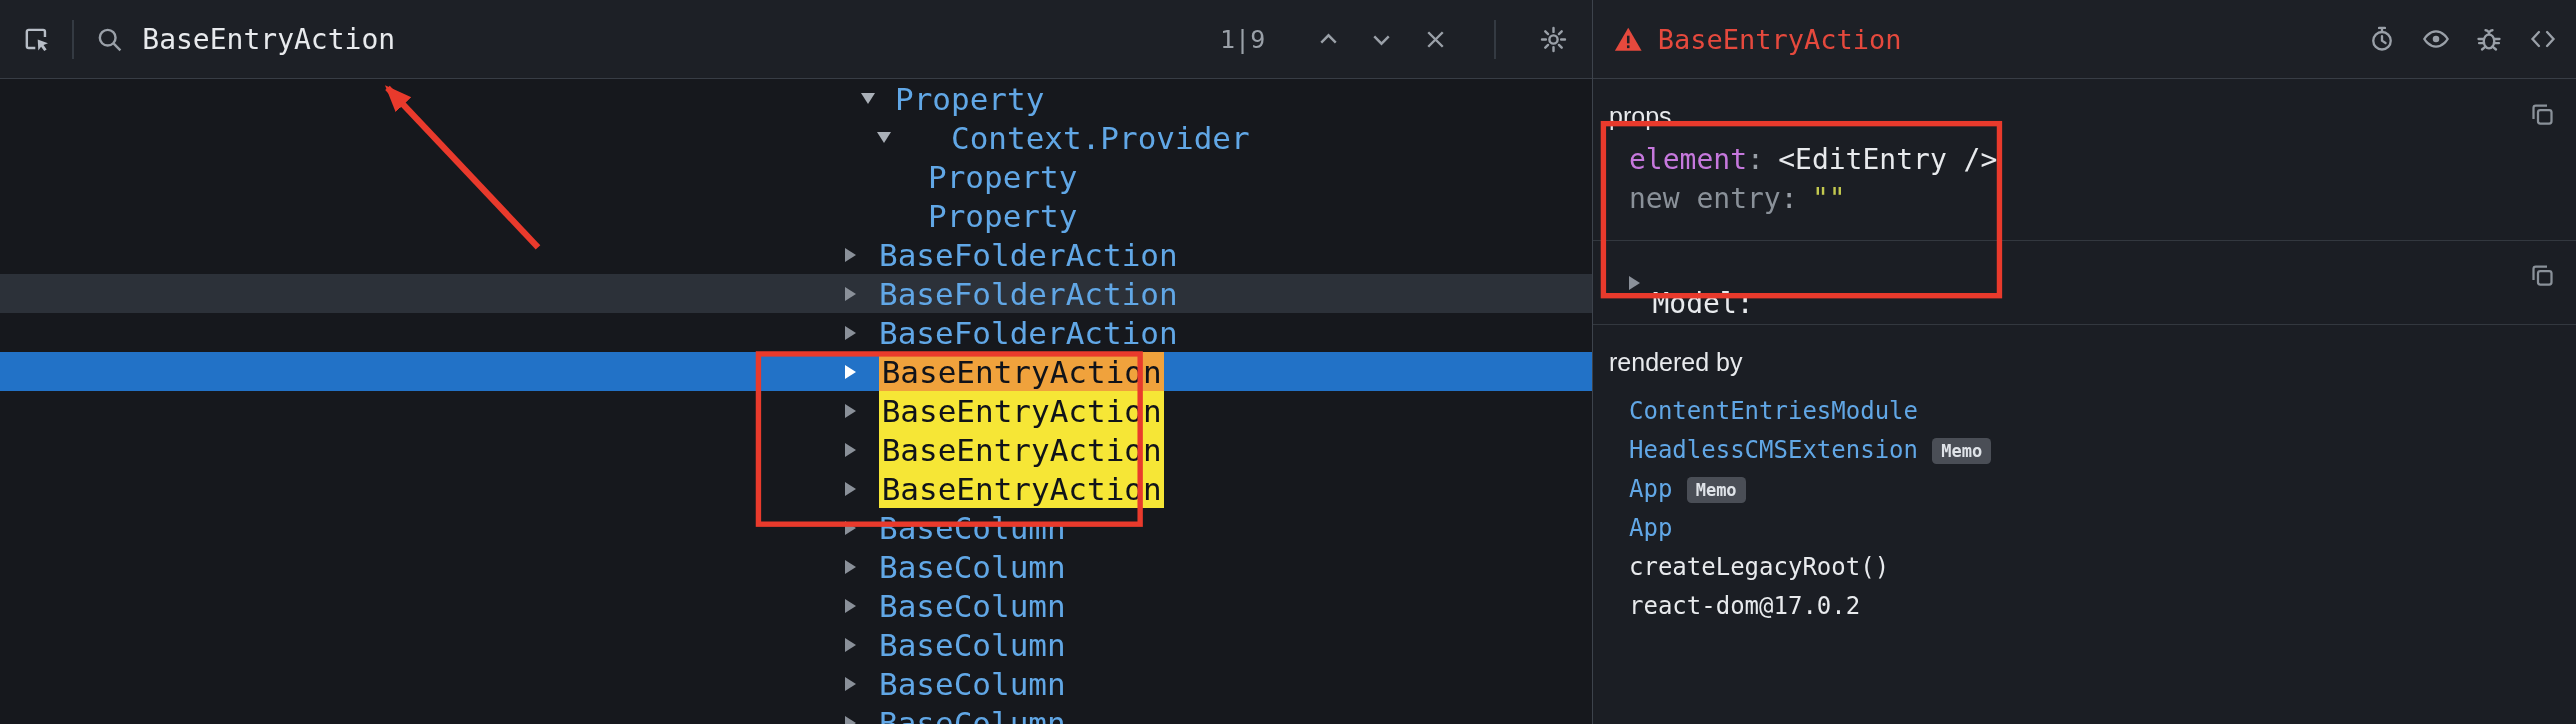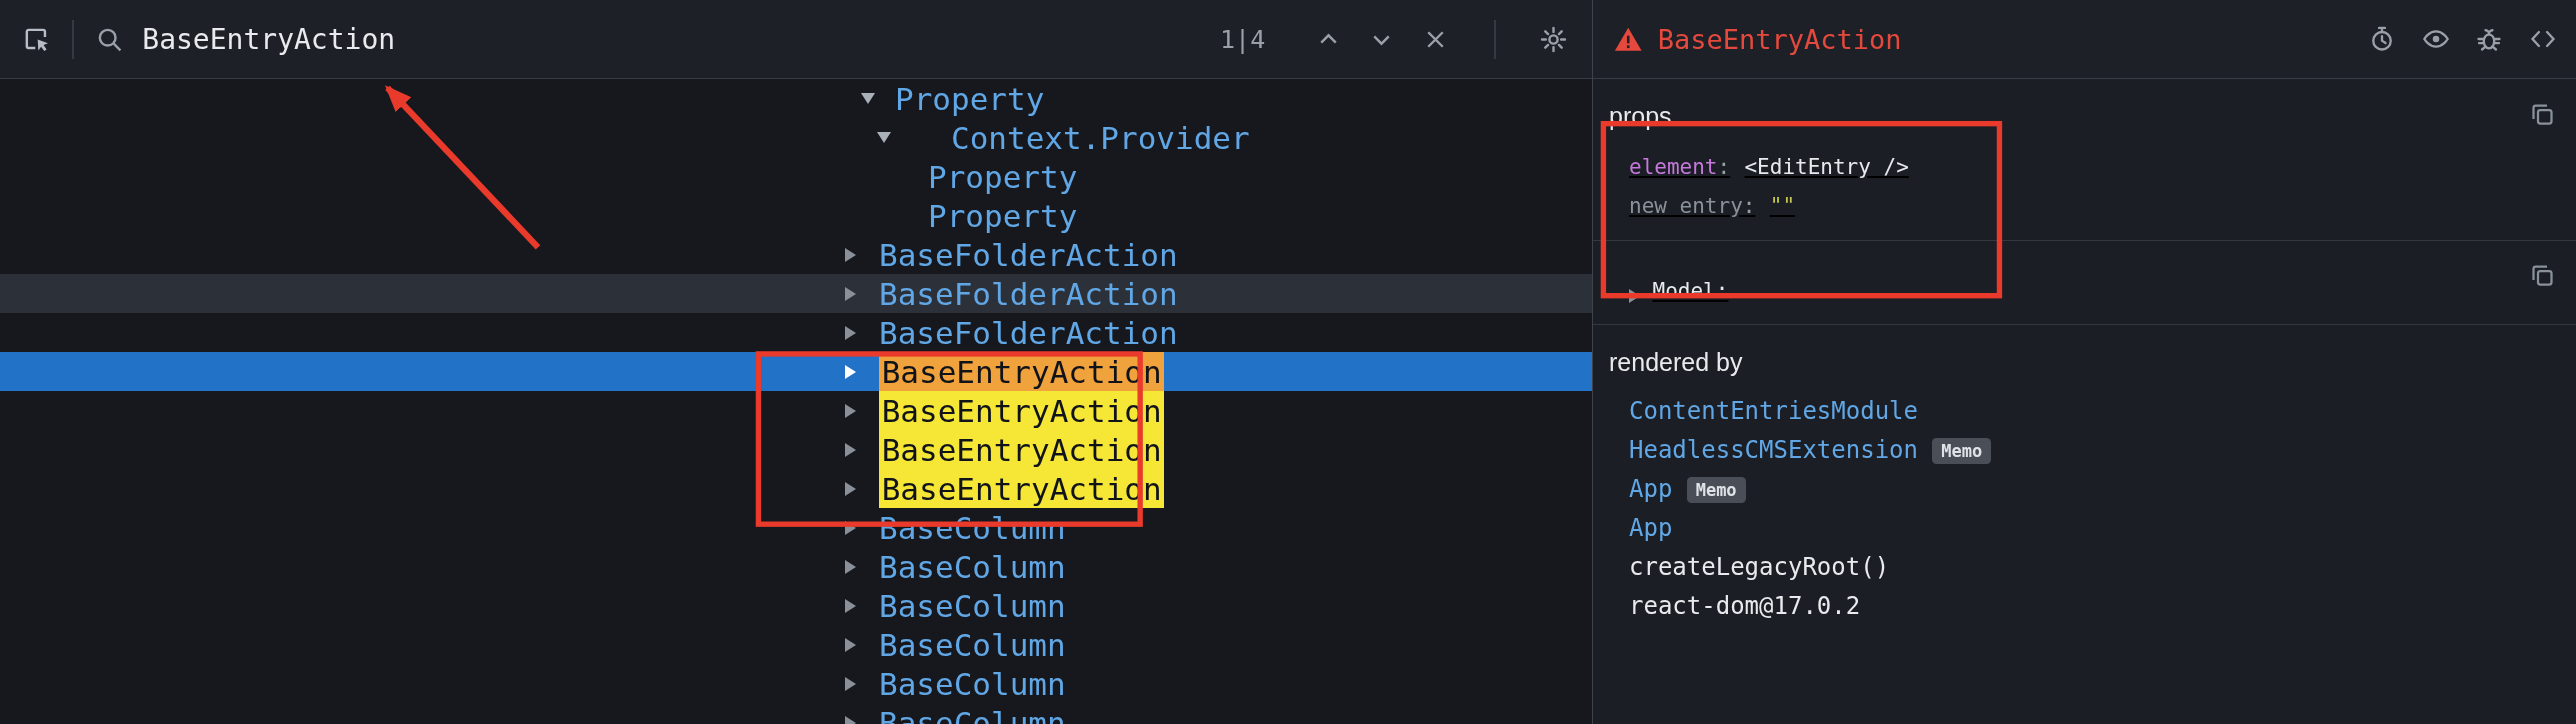--- a/index.html
+++ b/index.html
@@ -76,21 +76,21 @@
   .rp-icons { margin-left:auto; display:flex; align-items:center; gap:23px; color:#9aa0a8; }
   .rp-icons .tb-icon svg { width:28px; height:28px; }
 
   .rp-body { flex:1 1 auto; overflow:hidden; }
   .rsec { position:relative; padding:23px 18px 21.5px 16px; border-bottom:1.8px solid #33383f; }
   .rsec:last-child { border-bottom:none; }
   .rsec-title { font-family:"Liberation Sans", sans-serif; font-size:25px; color:#e8eaed; margin-bottom:9px; }
   .copy-btn { position:absolute; top:21.5px; right:20px; width:27px; height:27px; color:#8a9199; cursor:pointer; }
   .copy-btn svg { width:27px; height:27px; }
 
-  .prow { display:flex; align-items:flex-end; height:39px; padding-left:20px; font-size:21px; cursor:pointer;text-decoration:underline; }
+  .prow { display:flex; align-items:center; height:39px; padding-left:20px; font-size:28px; cursor:pointer; }
   .pkey::after { content:":"; color:#9aa0a8; margin-right:14.3px; }
   .k-purple { color:#c678dd; }
   .k-gray { color:#8a9199; }
   .k-white { color:#e8eaed;margin-top:40px; }
   .v-white { color:#e8eaed; white-space:pre; }
   .v-yellow { color:#c3c94f; white-space:pre; }
   .hook-arrow { margin-right:12.5px; }
 
   .rb-row { display:flex; align-items:flex-end; height:39px; padding-left:20px; font-size:24px; cursor:pointer; }
   .rb-link { color:#61a7e6; }
@@ -123,21 +123,21 @@
       <div class="search-wrap">
         <span class="tb-icon">
           <svg viewBox="0 0 24 24" fill="none" stroke="currentColor" stroke-width="2">
             <circle cx="10.5" cy="10.5" r="6.5"></circle>
               <path d="M15.5 15.5L21 21"></path>
           </svg>
         </span>
         <input class="search-input" type="text" spellcheck="false" value="BaseEntryAction" style="">
       </div>
       <div class="tb-right">
-        <span class="result-count">1|4</span>
+        <span class="result-count">1|9</span>
         <span class="tb-icon">
           <svg viewBox="0 0 24 24" fill="none" stroke="currentColor" stroke-width="2">
               <path d="M6 14.5l6-6 6 6"></path>
             </svg>
         </span>
         <span class="tb-icon">
           <svg viewBox="0 0 24 24" fill="none" stroke="currentColor" stroke-width="2">
               <path d="M6 9.5l6 6 6-6"></path>
             </svg>
         </span>

